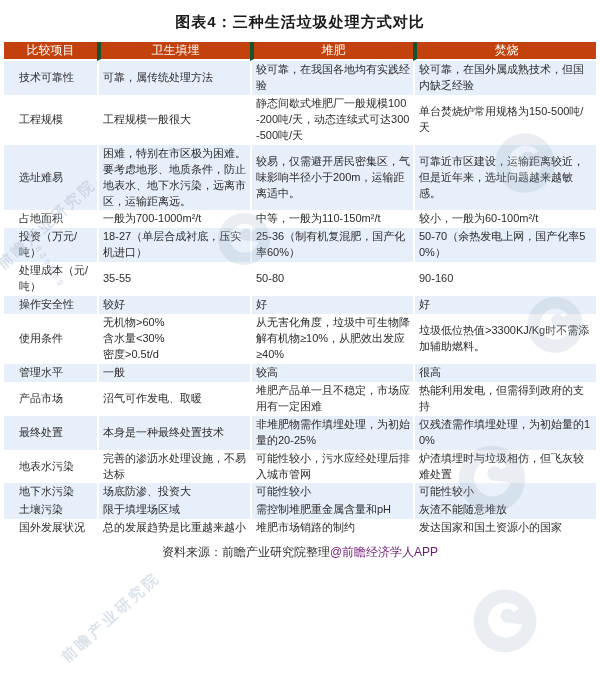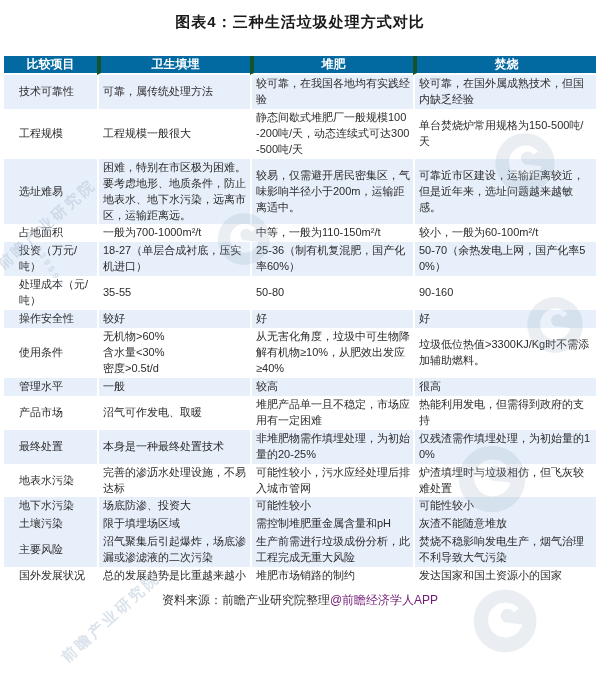--- a/index.html
+++ b/index.html
@@ -11,41 +11,41 @@
     font-family: "Liberation Sans", "DejaVu Sans", sans-serif;
     color: #2b2b2b;
     position: relative;
     overflow: hidden;
   }
   .page-title {
     text-align: center;
     font-size: 15px;
     font-weight: bold;
     color: #1a1a1a;
-    padding: 13px 0 24px 0;
+    padding: 13px 0 10px 0;
     letter-spacing: 1px;
   }
   table.compare-table {
     width: 592px;
     margin: 0 4px;
     border-collapse: separate;
     border-spacing: 0;
     table-layout: fixed;
     position: relative;
     z-index: 1;
   }
   col.c-label { width: 93px; }
   col.c1 { width: 153px; }
   col.c2 { width: 163px; }
   col.c3 { width: 183px; }
   thead th {
-    background: #0369a1;
+    background: #c2410c;
     color: #ffffff;
     font-size: 12px;
-    font-weight: bold;
+    font-weight: normal;
     height: 14px;
     text-align: center;
     vertical-align: middle;
     border-bottom: 2px solid #ffffff;
   }
   thead th + th { border-left: 4px solid #14532d; }
   tbody td {
     font-size: 11px;
     line-height: 1.45;
     vertical-align: middle;
@@ -184,26 +184,20 @@
         <td>场底防渗、投资大</td>
         <td>可能性较小</td>
         <td>可能性较小</td>
       </tr>
       <tr class="alt">
         <td class="label-cell">土壤污染</td>
         <td>限于填埋场区域</td>
         <td>需控制堆肥重金属含量和pH</td>
         <td>灰渣不能随意堆放</td>
       </tr>
-      <tr class="alt">
-        <td class="label-cell">主要风险</td>
-        <td>沼气聚集后引起爆炸，场底渗漏或渗滤液的二次污染</td>
-        <td>生产前需进行垃圾成份分析，此工程完成无重大风险</td>
-        <td>焚烧不稳影响发电生产，烟气治理不利导致大气污染</td>
-      </tr>
       <tr>
         <td class="label-cell">国外发展状况</td>
         <td>总的发展趋势是比重越来越小</td>
         <td>堆肥市场销路的制约</td>
         <td>发达国家和国土资源小的国家</td>
       </tr>
     </tbody>
 </table>
 
 <div class="footer">

